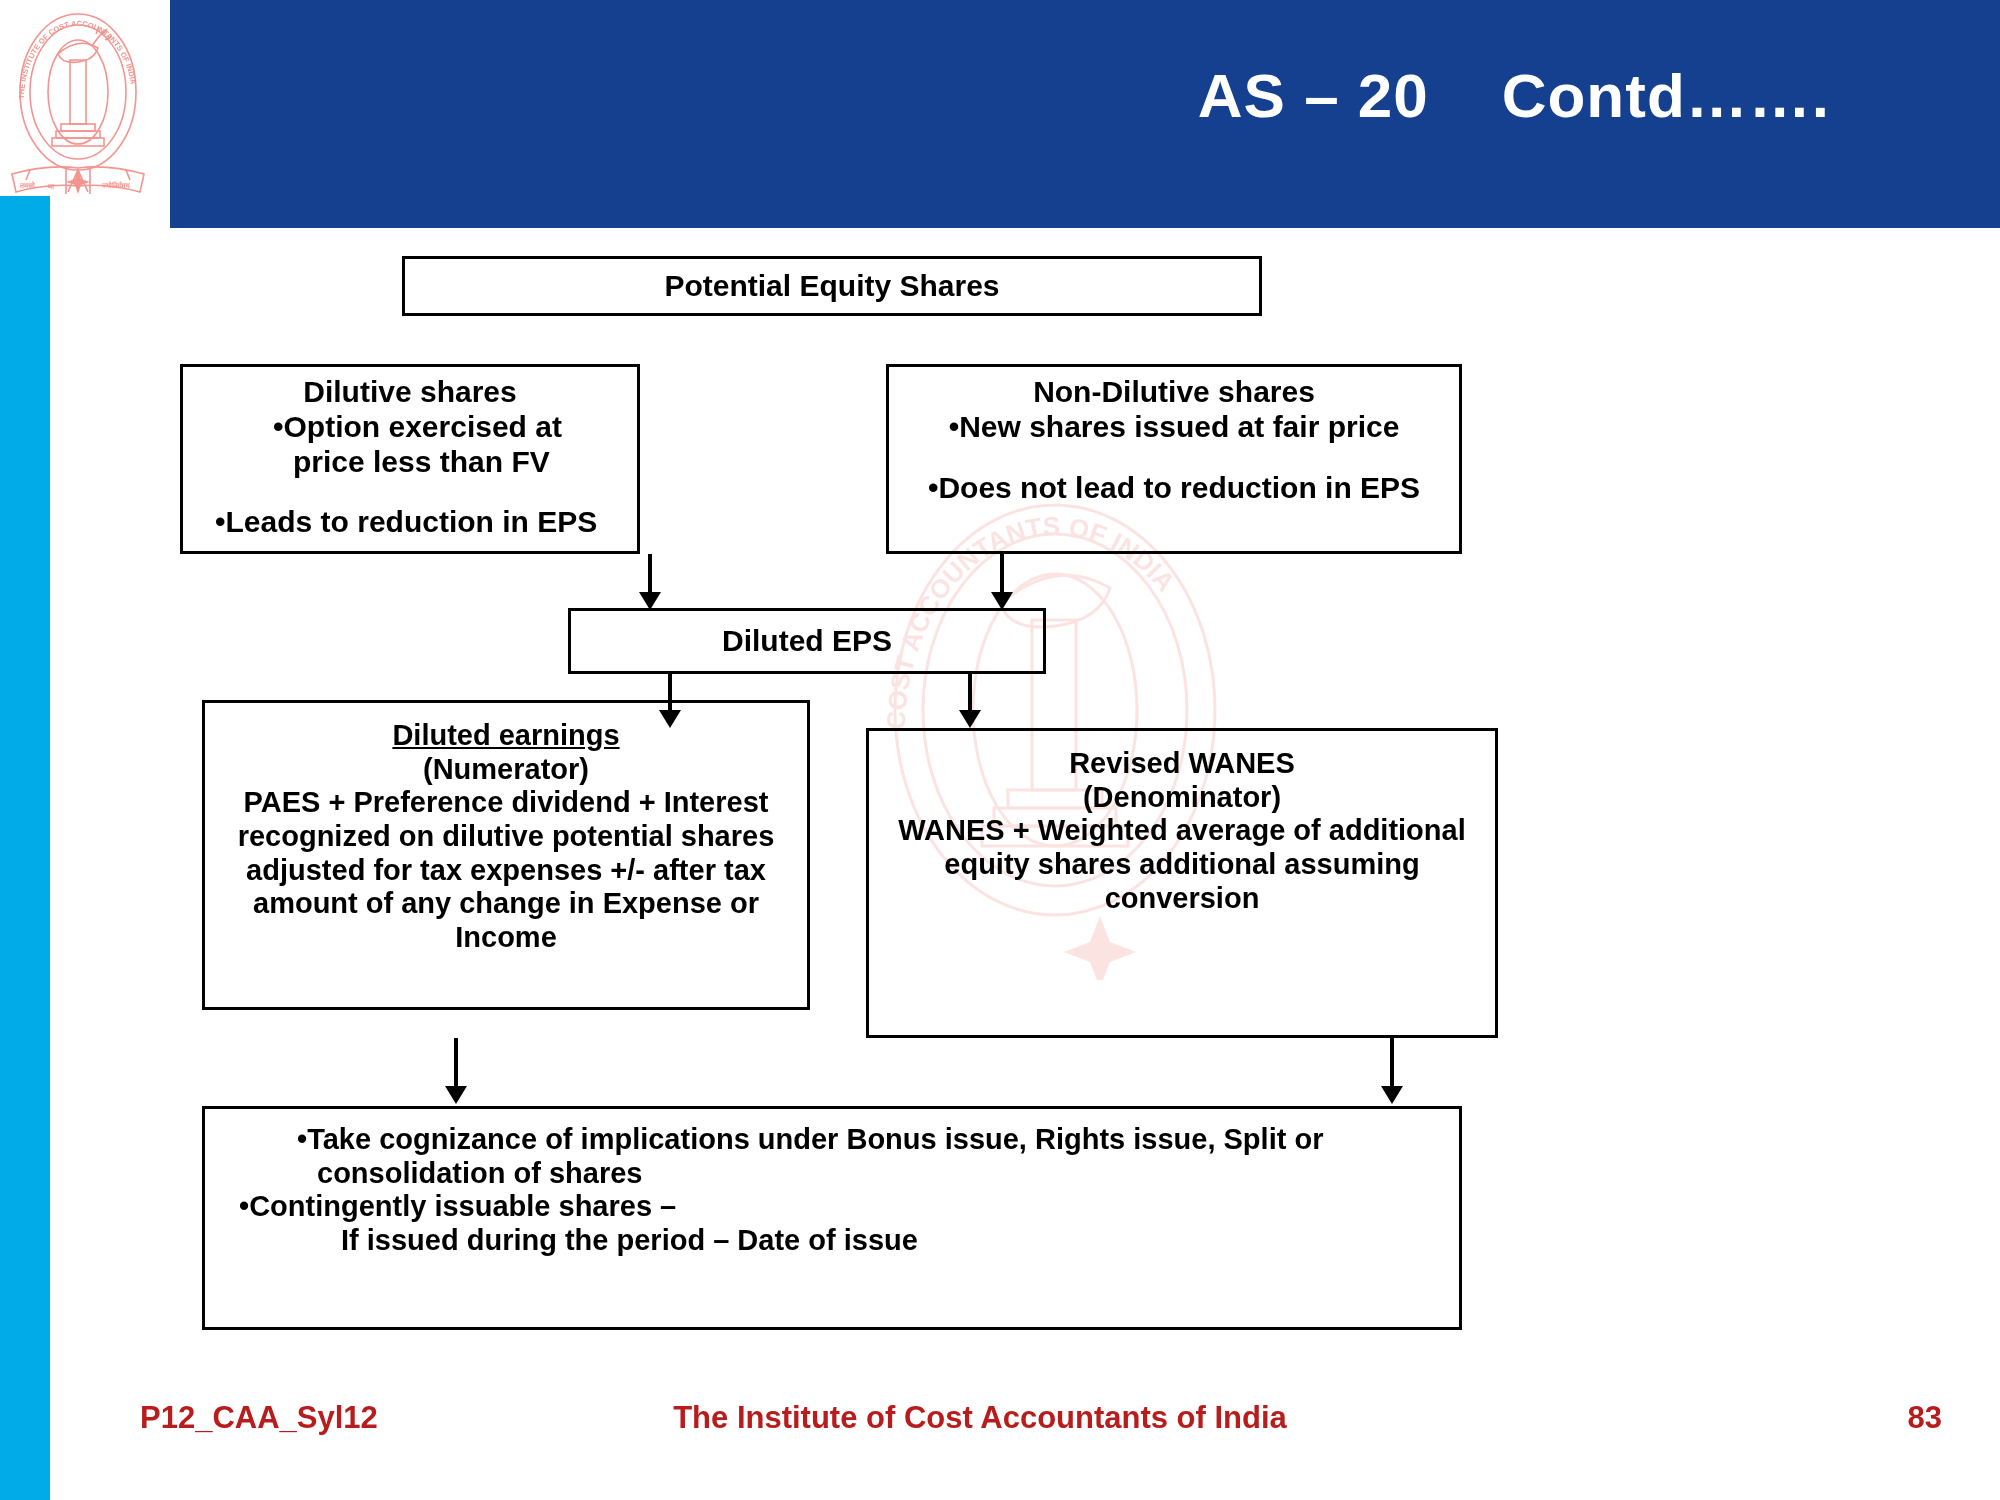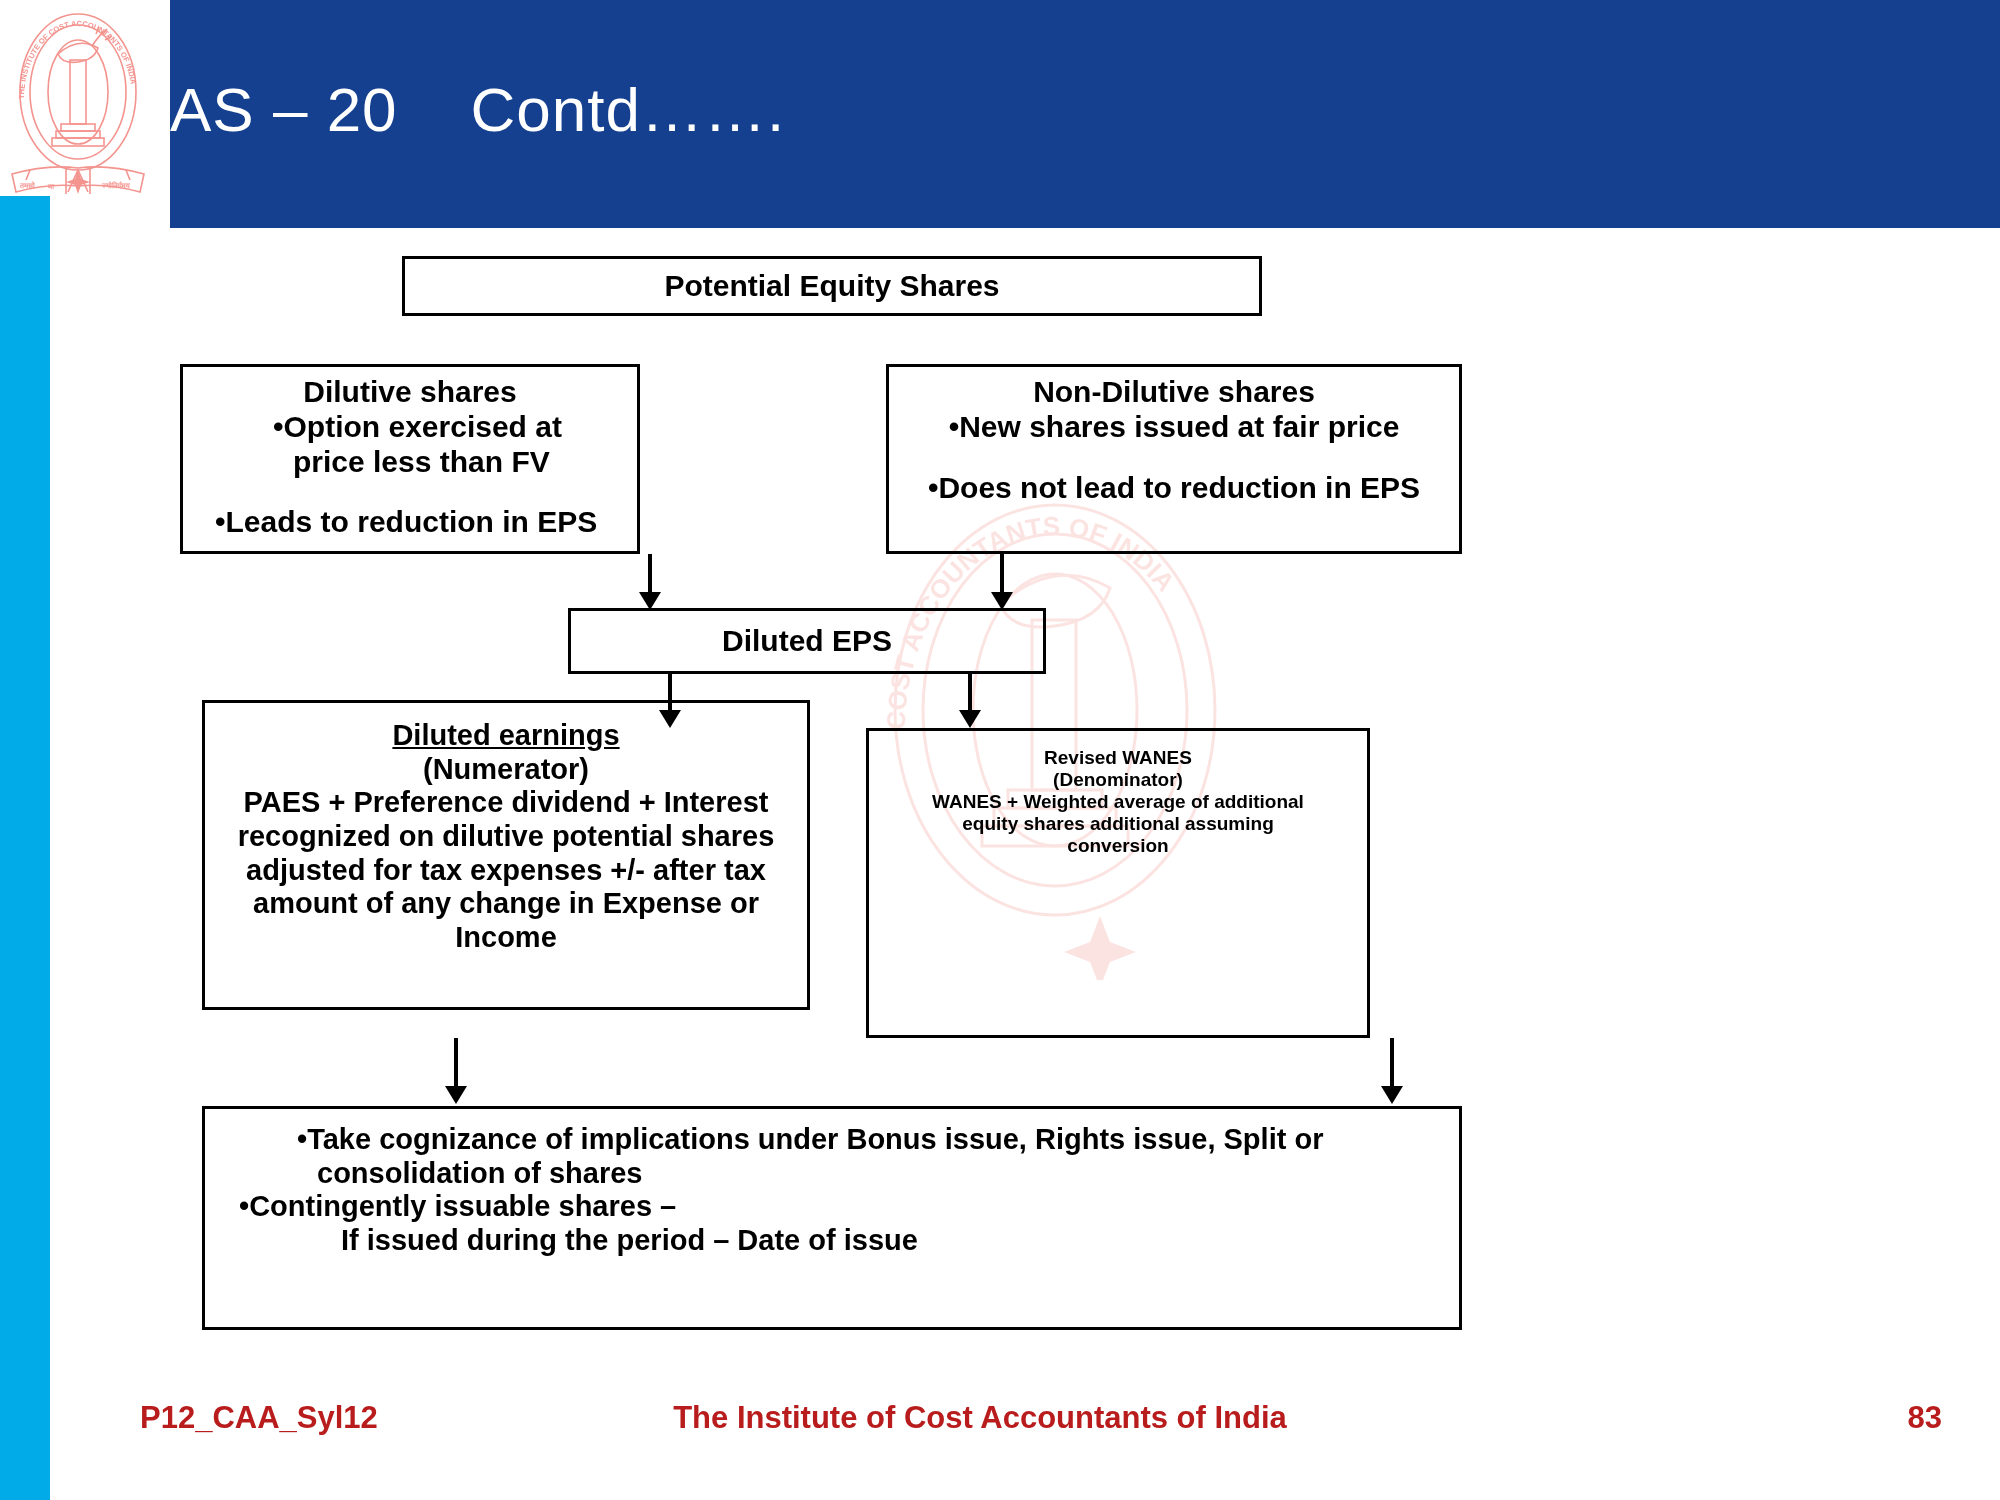--- a/index.html
+++ b/index.html
@@ -7,22 +7,22 @@
     width:2000px;height:1500px;position:relative;overflow:hidden;
     background:#ffffff;
     font-family:"Liberation Sans","DejaVu Sans",sans-serif;
   }
   
   #header-band{
     position:absolute;left:170px;top:0;width:1830px;height:228px;
     background:#14408f;
   }
   #slide-title{
-    position:absolute;left:170px;top:74px;width:1660px;
-    text-align:left;color:#ffffff;font-weight:normal;
+    position:absolute;left:170px;top:60px;width:1660px;
+    text-align:right;color:#ffffff;font-weight:bold;
     font-size:62px;letter-spacing:1px;white-space:pre;
   }
   
   #left-strip{
     position:absolute;left:0;top:196px;width:50px;height:1304px;
     background:#00abe8;
   }
   
   #logo{
     position:absolute;left:6px;top:4px;width:160px;height:192px;
@@ -43,21 +43,21 @@
   .u{text-decoration:underline;}
   .bullet-line{white-space:pre-wrap;}
   
   #box-potential{left:402px;top:256px;width:860px;height:60px;
       font-size:30px;display:flex;align-items:center;justify-content:center;}
   #box-dilutive{left:180px;top:364px;width:460px;height:190px;font-size:30px;}
   #box-nondilutive{left:886px;top:364px;width:576px;height:190px;font-size:30px;}
   #box-dilutedeps{left:568px;top:608px;width:478px;height:66px;
       font-size:30px;display:flex;align-items:center;justify-content:center;}
   #box-earnings{left:202px;top:700px;width:608px;height:310px;font-size:29px;padding-top:16px;}
-  #box-wanes{left:866px;top:728px;width:504px;height:310px;font-size:19px;padding-top:16px;}
+  #box-wanes{left:866px;top:728px;width:632px;height:310px;font-size:29px;padding-top:16px;}
   #box-bottom{left:202px;top:1106px;width:1260px;height:224px;font-size:29px;padding:14px 16px 0 16px;}
   .box .pad{padding:8px 14px 0 14px;}
   .indent1{padding-left:96px;text-indent:-20px;}
   .indent2{padding-left:120px;}
   .hang{padding-left:28px;text-indent:-10px;}
   
   .conn{position:absolute;background:#000;}
   .vline{width:4px;}
   .arrowhead{
     position:absolute;width:0;height:0;

